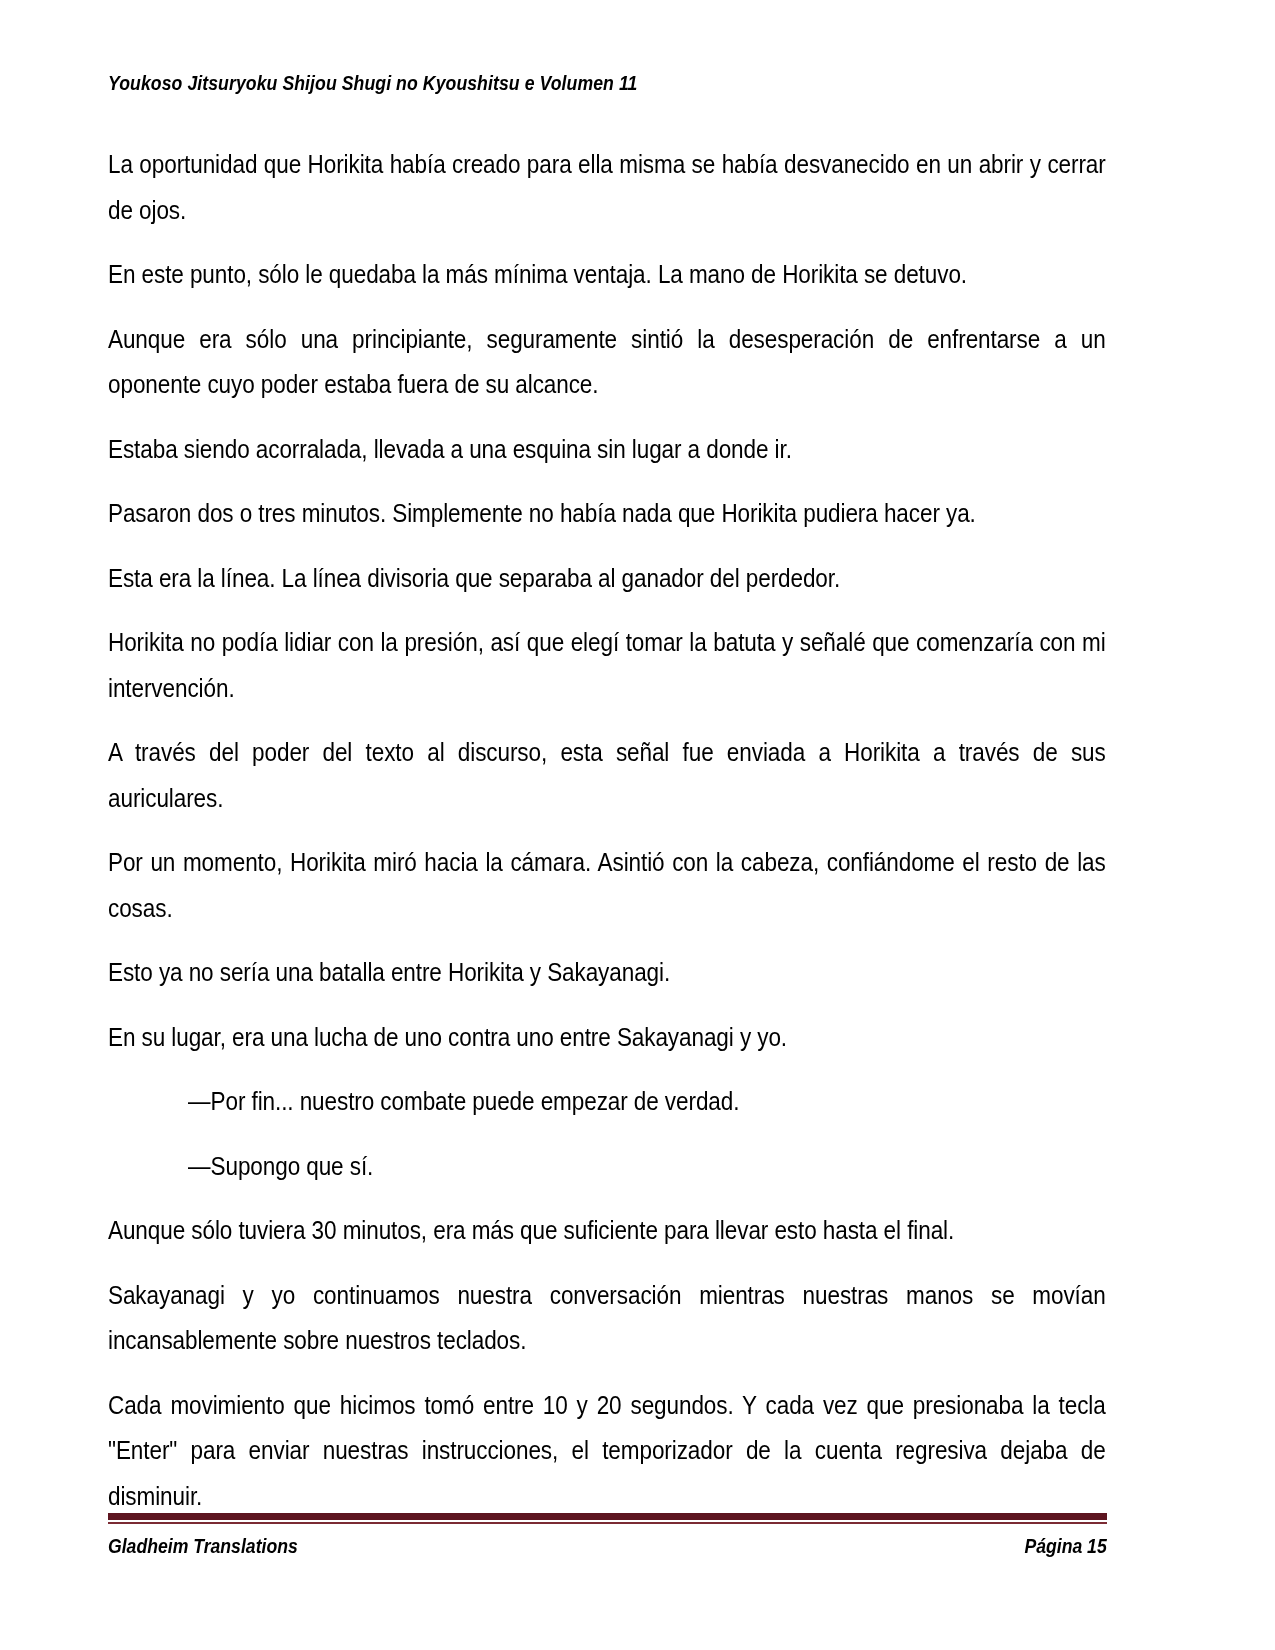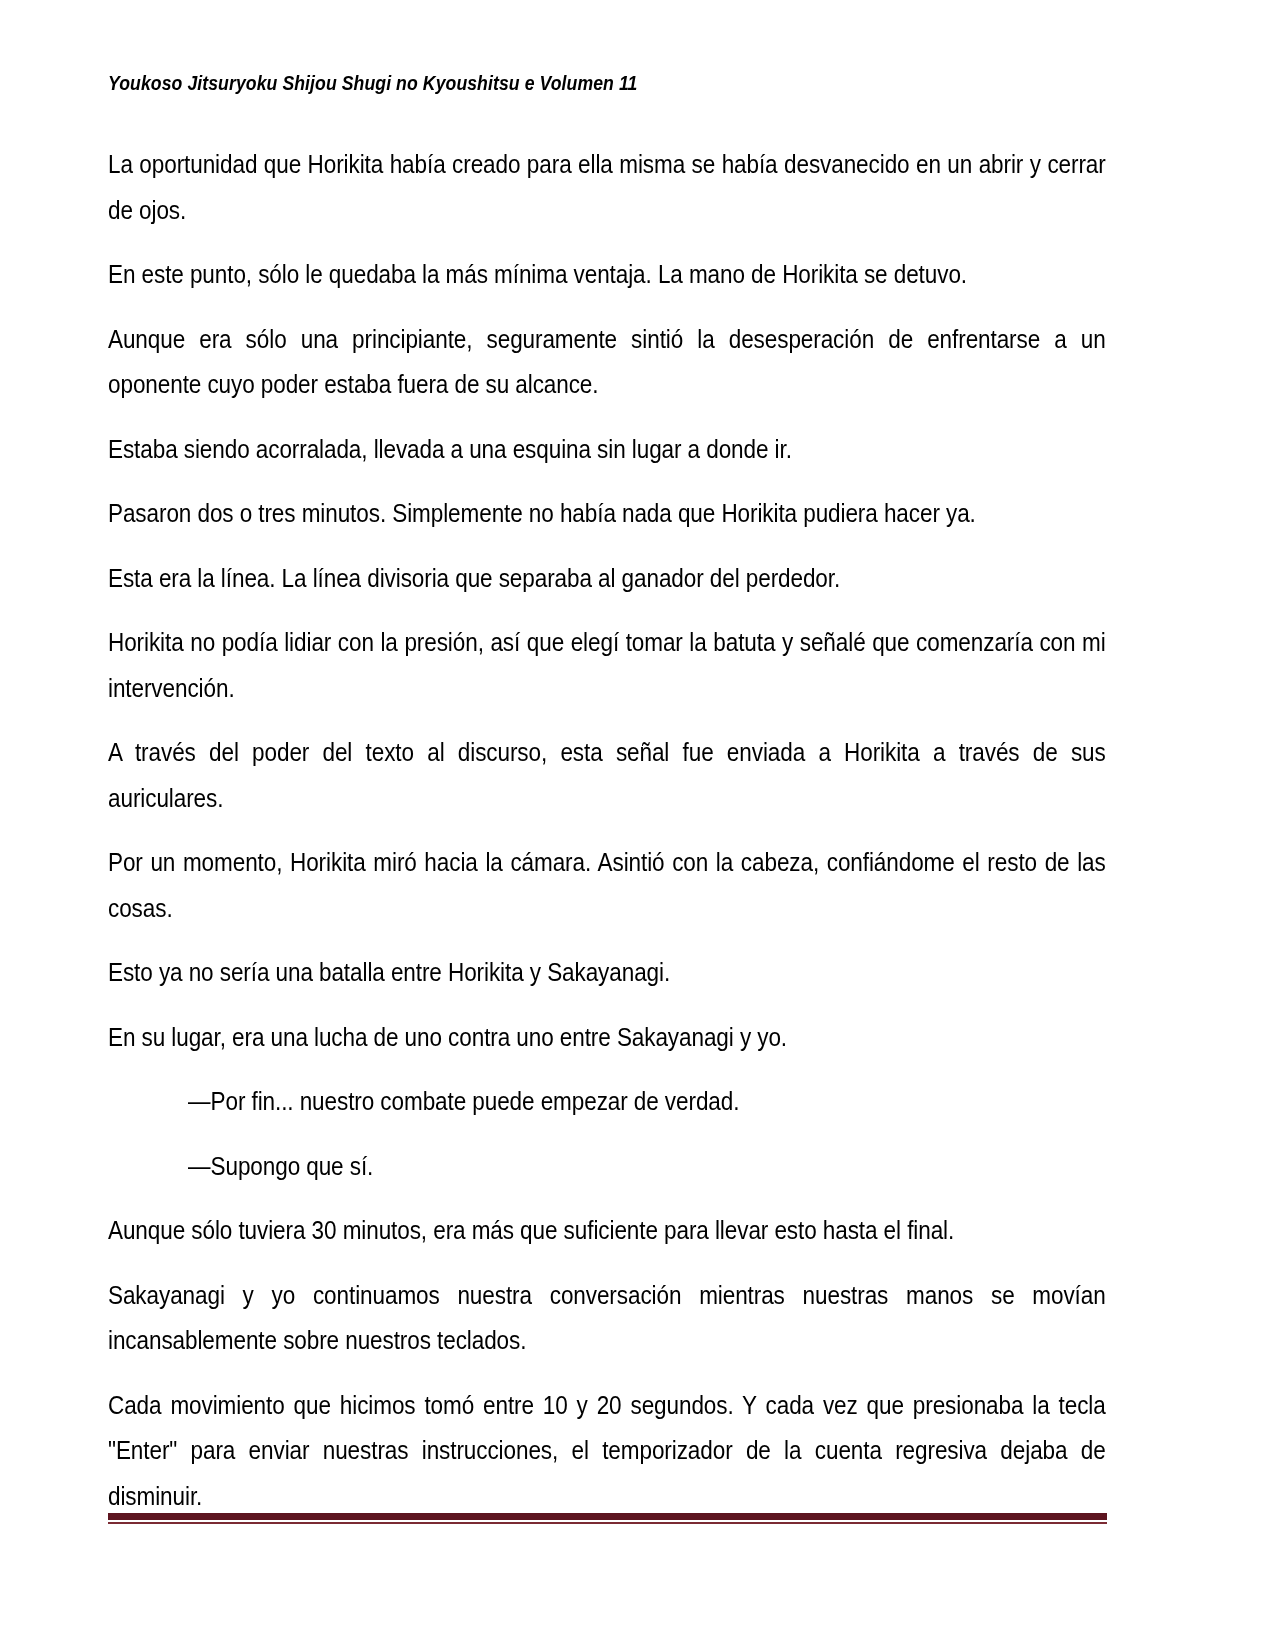--- a/index.html
+++ b/index.html
@@ -143,14 +143,18 @@
       <p class="para last-line-left">Sakayanagi y yo continuamos nuestra conversación mientras nuestras manos se movían incansablemente sobre nuestros teclados.</p>
       <p class="para last-line-left">Cada movimiento que hicimos tomó entre 10 y 20 segundos. Y cada vez que presionaba la tecla "Enter" para enviar nuestras instrucciones, el temporizador de la cuenta regresiva dejaba de disminuir.</p>
     </div>
 
   <div class="footer-rule">
     <div class="bar-thick" style="background: rgb(93, 21, 32);"></div>
     <div class="bar-gap"></div>
     <div class="bar-thin" style="background: rgb(123, 43, 52);"></div>
   </div>
 
+  <div class="footer">
+    <div class="footer-left">Gladheim Translations</div>
+    <div class="footer-right">Página 15</div>
+  </div>
 
 </div>
 
 </body></html>

